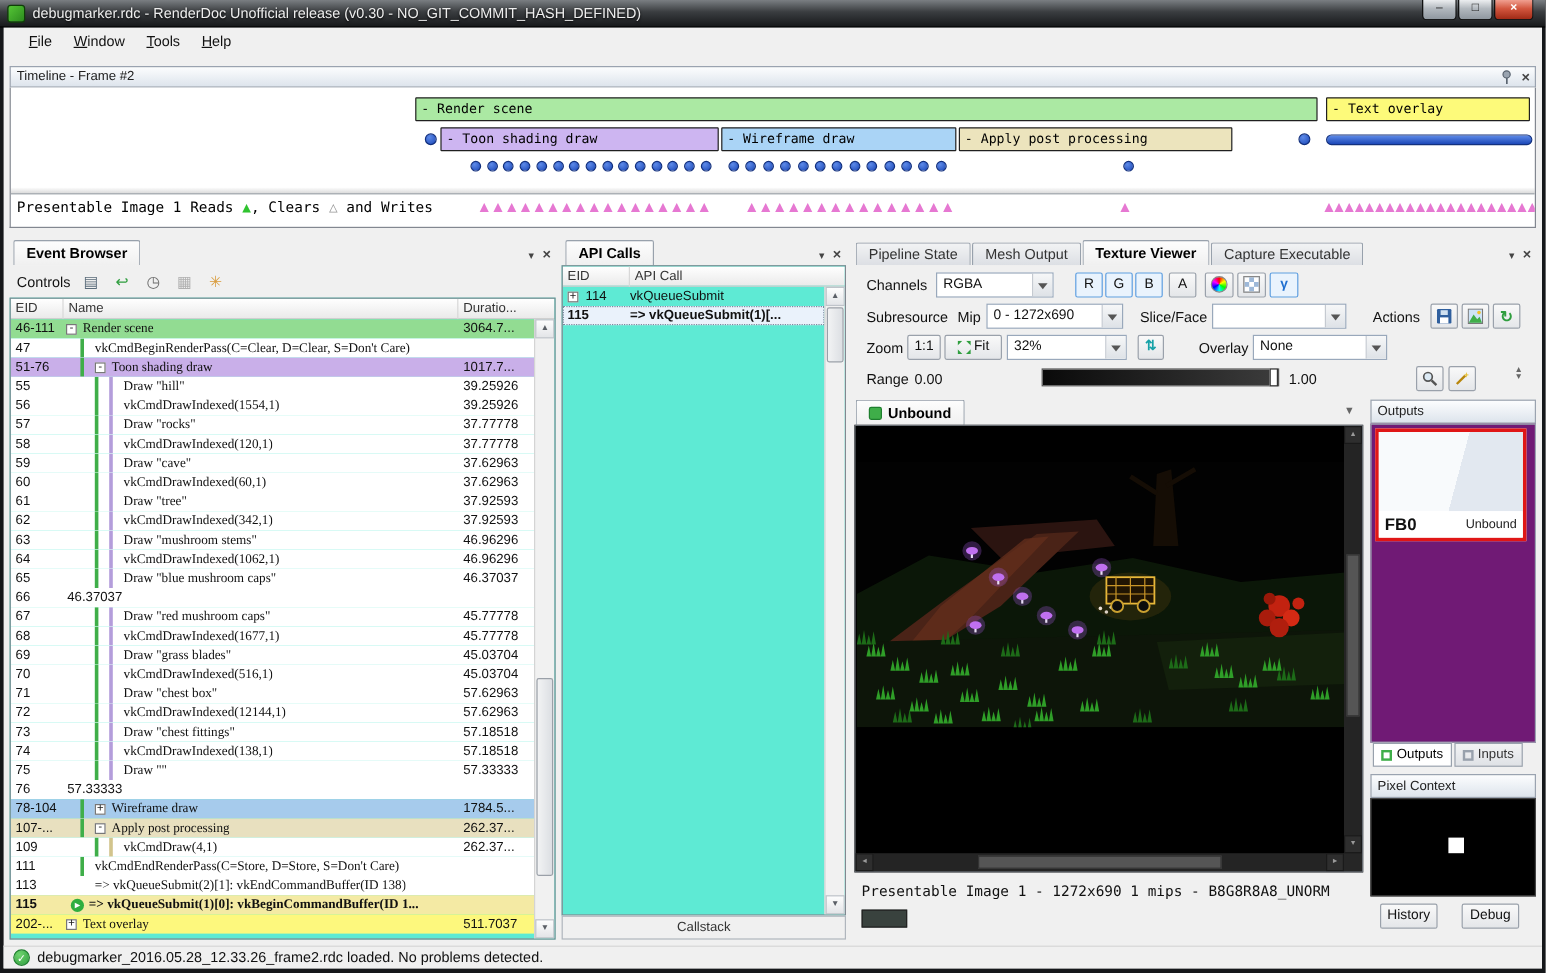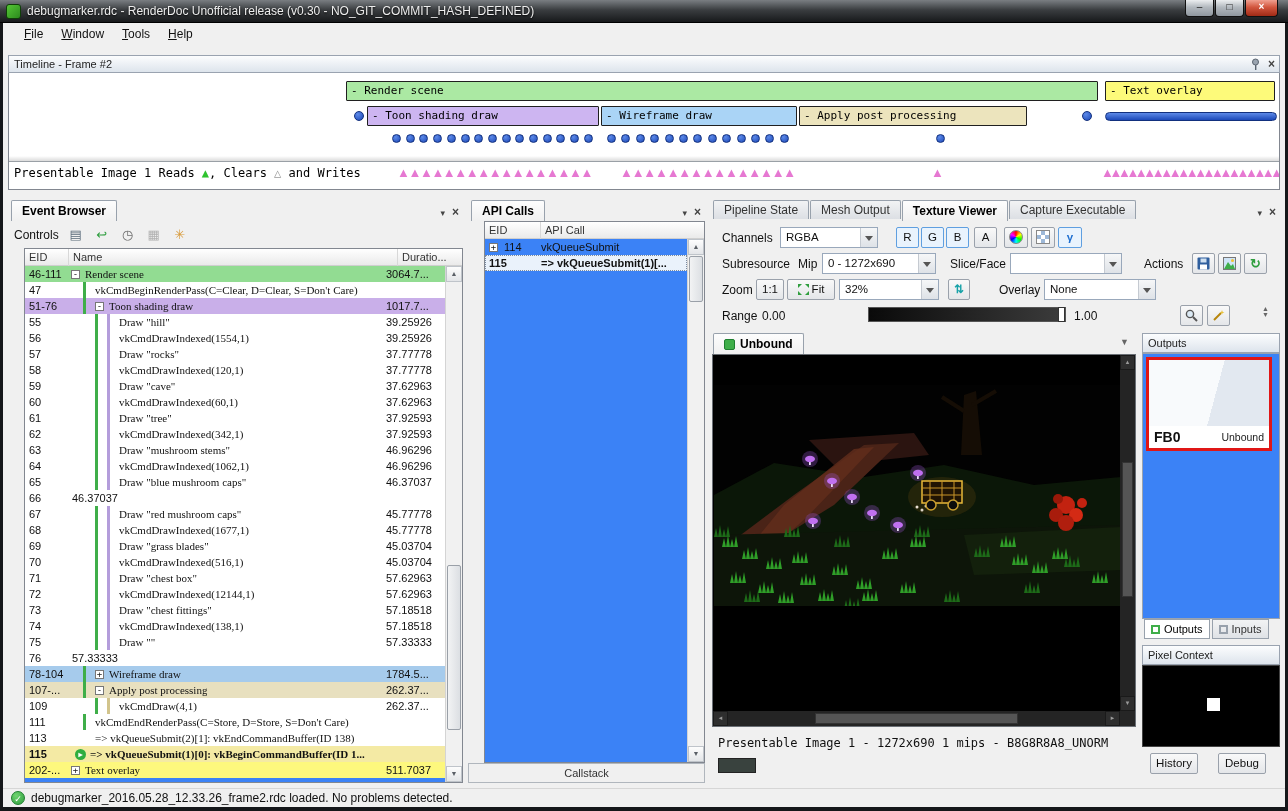--- a/index.html
+++ b/index.html
@@ -33,26 +33,26 @@
   .tl-dot{position:absolute;width:10px;height:10px;border-radius:50%;background:radial-gradient(circle at 35% 30%,#5d8ae8,#1c48b8);border:1px solid #12307e;}
   .tl-dot.s{width:9px;height:9px;}
   .tl-capsule{position:absolute;height:9px;border-radius:5px;background:linear-gradient(#5d8ae8,#1c48b8);border:1px solid #12307e;}
   #tl-shadow{position:absolute;left:0;right:0;top:83px;height:5px;background:linear-gradient(rgba(0,0,0,0),rgba(0,0,0,.14));}
   #tl-sep{position:absolute;left:0;right:0;top:88px;height:1px;background:#9aa0a6;}
   #tl-usage{position:absolute;left:5px;top:93px;font:12px "DejaVu Sans Mono",monospace;white-space:nowrap;color:#000;}
   .tri-g{color:var(--read_triangle);} .tri-w{color:#999;}
   .tri-cluster{position:absolute;top:92px;color:var(--usage_triangle);font-size:13px;white-space:nowrap;}
 
   
-  .tabbar{position:absolute;left:0;top:0;right:16px;height:21px;display:flex;padding-left:3px;gap:1px;}
+  .tabbar{position:absolute;left:0;top:0;right:16px;height:21px;display:flex;align-items:flex-end;padding-left:3px;gap:1px;}
   .tab{height:19px;background:linear-gradient(#f2f3f4,#dcdfe4);border:1px solid #98a1ac;border-bottom:none;border-radius:2px 2px 0 0;font-size:12px;line-height:18px;padding:0 10px;color:#333;white-space:nowrap;}
   .tab.active{height:21px;background:linear-gradient(#fdfdfd,#f0f0f0);font-weight:bold;color:#000;line-height:20px;}
 
   
-  .tframe{position:absolute;left:16px;right:0;border:1px solid #828790;background:#3b82f6;overflow:hidden;}
+  .tframe{position:absolute;left:0;right:0;border:1px solid #828790;background:#5eead4;overflow:hidden;}
   .thead{position:absolute;left:0;top:0;right:0;height:17px;background:linear-gradient(#ffffff,#eaeaea);border-bottom:1px solid #cfcfcf;font-size:11px;color:#333;}
   .th{position:absolute;top:0;height:17px;line-height:16px;padding-left:4px;border-right:1px solid #d8d8d8;overflow:hidden;white-space:nowrap;}
 
   
   #event-browser{position:absolute;left:5px;top:177px;width:455px;height:583px;}
   #eb-toolbar{position:absolute;left:0;top:21px;right:0;height:27px;display:flex;align-items:center;gap:7px;padding-left:6px;}
   .eb-ico{width:20px;height:20px;text-align:center;line-height:20px;font-size:13px;}
   #eb-frame{top:48px;bottom:0;}
   #eb-rows{position:absolute;left:0;top:17px;right:17px;bottom:0;overflow:hidden;}
   .ebr{position:relative;height:16px;font-size:11px;line-height:16px;white-space:nowrap;display:flex;background:#fff;}
@@ -106,21 +106,21 @@
   .dsbv{position:absolute;top:0;right:0;bottom:15px;width:15px;background:#242424;}
   .dsbh{position:absolute;left:0;right:15px;bottom:0;height:15px;background:#242424;}
   .dsb-btn{position:absolute;width:15px;height:15px;background:#2e2e2e;border:1px solid #1a1a1a;color:#9a9a9a;font-size:6px;text-align:center;line-height:13px;}
   .dsb-thumb{position:absolute;background:#555;border:1px solid #333;}
   #dsb-corner{position:absolute;right:0;bottom:0;width:15px;height:15px;background:#262626;}
   #tex-status{position:absolute;left:8px;top:536px;font:12px "DejaVu Sans Mono",monospace;color:#111;white-space:nowrap;}
   #tex-swatch{position:absolute;left:8px;top:558px;width:38px;height:15px;background:#39423e;border:1px solid #222;}
 
   
   #sb-outputs-hdr{position:absolute;left:432px;top:133px;width:138px;height:20px;line-height:18px;}
-  #sb-body{position:absolute;left:432px;top:153px;width:138px;height:266px;background:#3b82f6;border:1px solid #9aa3b0;}
+  #sb-body{position:absolute;left:432px;top:153px;width:138px;height:266px;background:#701a75;border:1px solid #9aa3b0;}
   #thumb{position:absolute;left:3px;top:3px;width:126px;height:94px;border:3px solid var(--thumb_border);background:#fff;}
   #thumb-img{position:absolute;left:0;right:0;top:0;bottom:22px;background:linear-gradient(105deg,#f8fafc 55%,#e2e8f0 55%);}
   #thumb-cap{position:absolute;left:0;right:0;bottom:0;height:22px;display:flex;align-items:center;padding:0 5px;background:#fff;}
   #thumb-cap .t1{font-weight:bold;font-size:14px;}
   #thumb-cap .t2{font-size:10.5px;margin-left:auto;color:#222;}
   #sb-tabs{position:absolute;left:432px;top:419px;width:138px;height:20px;display:flex;padding-left:2px;gap:2px;}
   .sbtab{height:20px;border:1px solid #98a1ac;background:linear-gradient(#f2f3f4,#dfe2e6);font-size:11px;padding:0 6px;display:flex;align-items:center;gap:4px;color:#333;}
   .sbtab.active{background:#fff;color:#000;}
   .ic{width:9px;height:9px;border:2px solid var(--guide_green);}
   .ic.gray{border-color:#98a1ac;}

